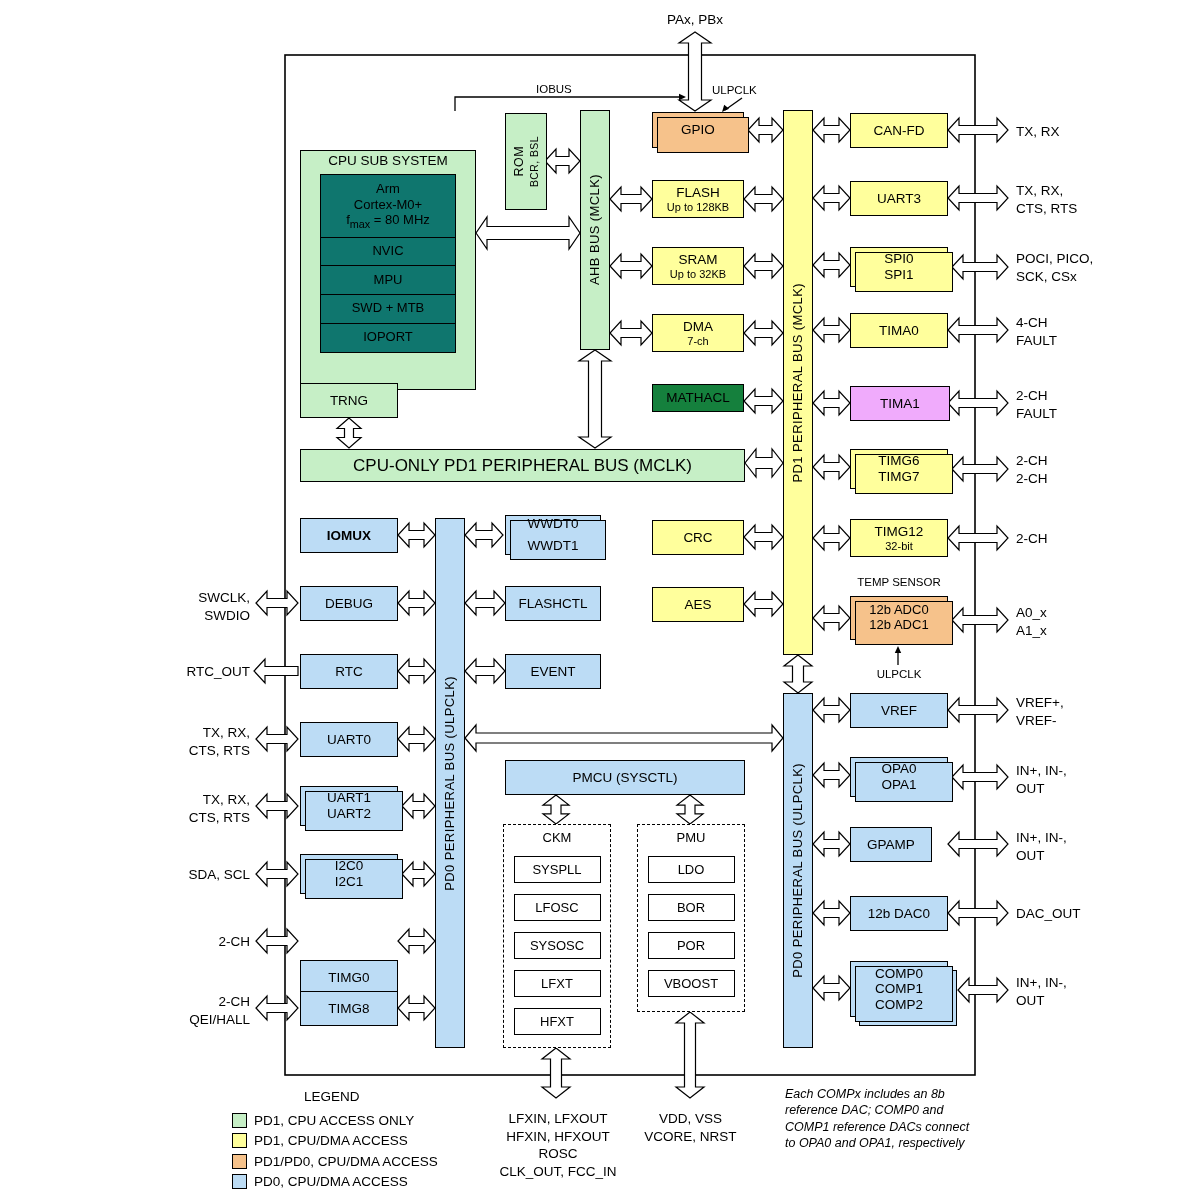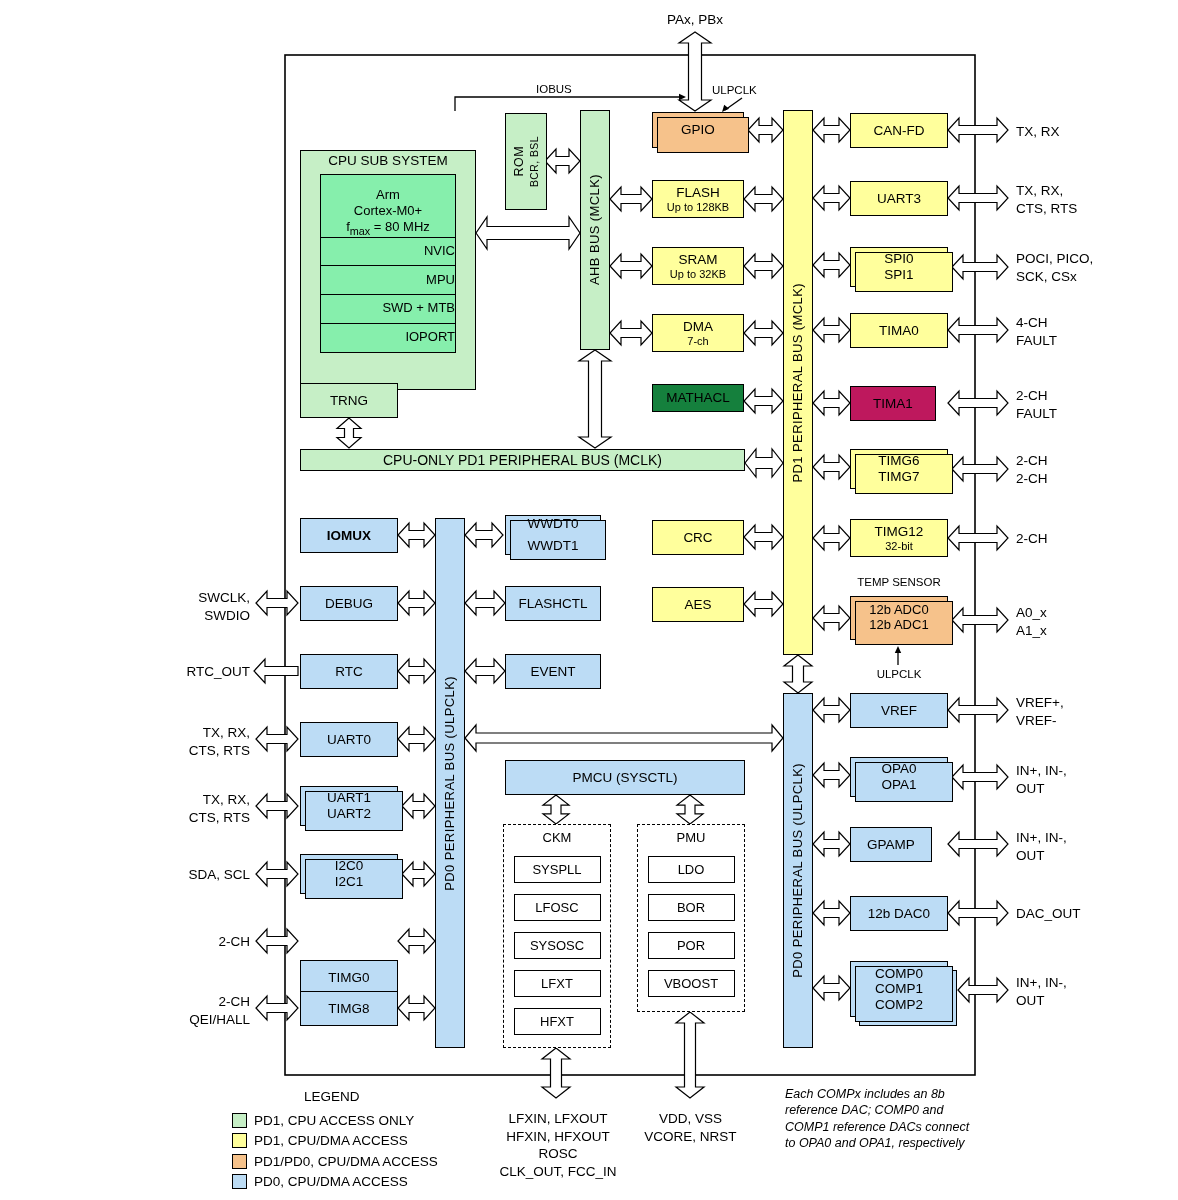--- a/index.html
+++ b/index.html
@@ -15,21 +15,21 @@
   .vtext{writing-mode:vertical-rl;transform:rotate(180deg);font-size:13px;letter-spacing:.4px;white-space:nowrap}
   .lbl{position:absolute;z-index:2;font-size:13.5px;line-height:1.25}
   .small{font-size:11.5px}
   .center{text-align:center}
   .ext{position:absolute;z-index:2;font-size:13.5px;line-height:1.3;white-space:pre-line}
   .ralign{text-align:right}
   .dashed{position:absolute;z-index:2;border:1.5px dashed #000;background:#fff;display:flex;flex-direction:column;align-items:center;padding-top:5px;gap:11px}
   .dtitle{font-size:13px}
   .ditem{width:87px;height:27px;border:1.4px solid #000;background:#fff;display:flex;align-items:center;justify-content:center;font-size:13px;flex:0 0 auto}
   .cpu-col{width:136px;margin-top:7px}
-  .crow{position:relative;height:30px;margin-top:-1.4px;border:1.4px solid #000;background:#86efac;display:flex;align-items:center;justify-content:flex-end;font-size:13px;flex-direction:row}
+  .crow{position:relative;height:30px;margin-top:-1.4px;border:1.4px solid #000;background:#0f766e;display:flex;align-items:center;justify-content:center;font-size:13px;flex-direction:row}
   .crow.core{height:64px;flex-direction:column;line-height:1.2}
   .title{font-size:13.5px;margin-top:2px}
   .legend-row{position:absolute;z-index:2;display:flex;align-items:center;gap:7px}
   .sw{width:15px;height:15px;border:1px solid #000;display:inline-block;flex:0 0 auto}
   .legend-label{font-size:13.5px}
 </style>
 </head>
 <body>
 
 <div id="stage">
@@ -162,38 +162,38 @@
       <span>AES</span>
     </div>
 
   <div class="box" style="left: 783px; top: 110px; width: 30px; height: 545px; background-color: rgb(255, 255, 156);">
     <span class="vtext">PD1 PERIPHERAL BUS (MCLK)</span>
   </div>
 
   <div class="box" style="left: 300px; top: 383px; width: 98px; height: 35px; background-color: rgb(198, 239, 198);">
       <span>TRNG</span>
     </div>
-  <div class="box" style="left: 300px; top: 449px; width: 445px; height: 22px; font-size: 14px; background-color: rgb(198, 239, 198); align-items: center;">
+  <div class="box" style="left: 300px; top: 449px; width: 445px; height: 33px; font-size: 17px; background-color: rgb(198, 239, 198); align-items: center;">
       <span>CPU-ONLY  PD1 PERIPHERAL BUS (MCLK)</span>
     </div>
 
   <div class="box" style="left: 850px; top: 113px; width: 98px; height: 35px; background-color: rgb(255, 255, 156);">
       <span>CAN-FD</span>
     </div>
   <div class="box" style="left: 850px; top: 181px; width: 98px; height: 35px; background-color: rgb(255, 255, 156);">
       <span>UART3</span>
     </div>
   <div class="box stack1" style="left: 850px; top: 247px; width: 98px; height: 40px; background-color: rgb(255, 255, 156);">
       <span>SPI0</span>
       <span>SPI1</span>
     </div>
   <div class="box" style="left: 850px; top: 313px; width: 98px; height: 35px; background-color: rgb(255, 255, 156);">
       <span>TIMA0</span>
     </div>
-  <div class="box" style="left: 850px; top: 386px; width: 86px; height: 35px; background-color: #be185d;">
+  <div class="box" style="left: 850px; top: 386px; width: 100px; height: 35px; background-color: #f0abfc;">
       <span>TIMA1</span>
     </div>
   <div class="box stack1" style="left: 850px; top: 449px; width: 98px; height: 40px; background-color: rgb(255, 255, 156);">
       <span>TIMG6</span>
       <span>TIMG7</span>
     </div>
   <div class="box" style="left: 850px; top: 519px; width: 98px; height: 38px; background-color: rgb(255, 255, 156);">
       <span>TIMG12</span>
       <span class="sub">32-bit</span>
     </div>

